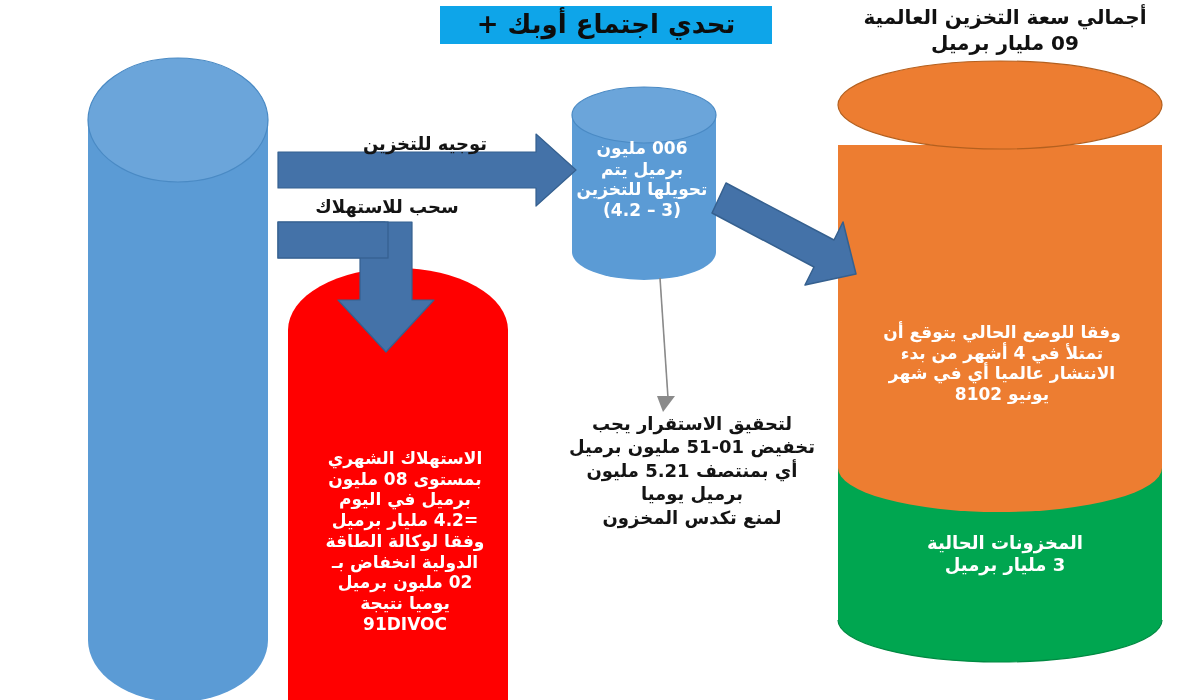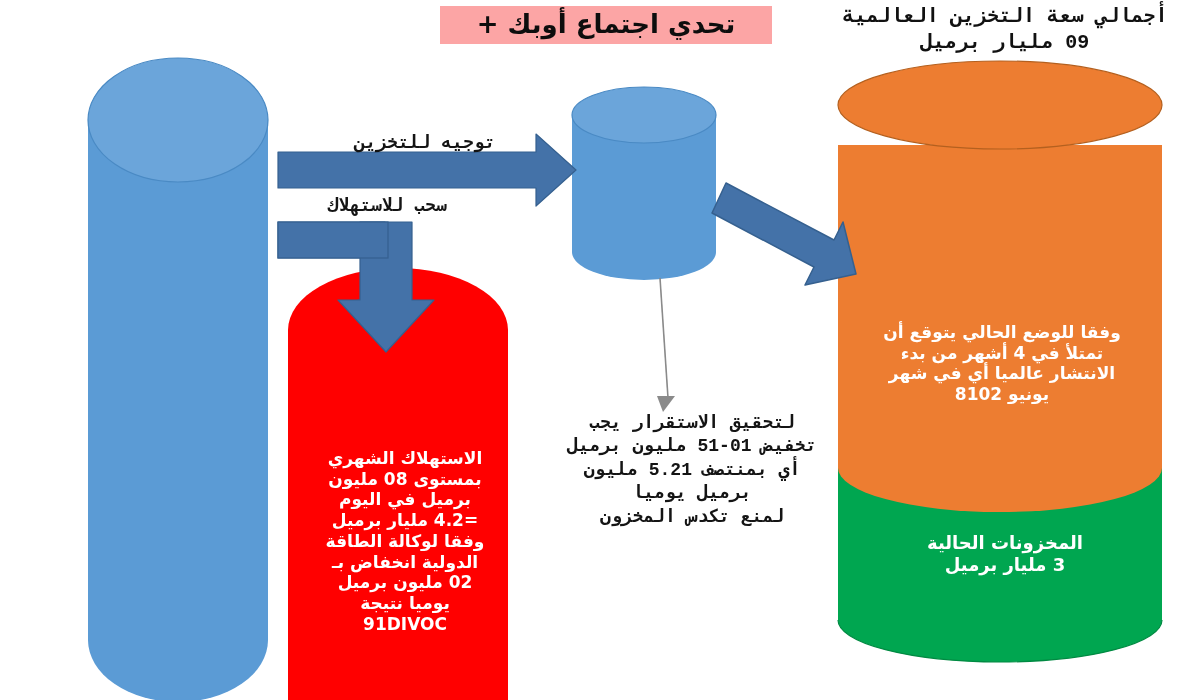--- a/index.html
+++ b/index.html
@@ -14,41 +14,41 @@
   #stage{position:absolute;left:0;top:0;width:1200px;height:700px;}
   #svg-layer{position:absolute;left:0;top:0;width:1200px;height:700px;}
 
   .txt{position:absolute;direction:rtl;unicode-bidi:bidi-override;text-align:center;
        line-height:1.22;white-space:pre-line;}
 
   
   #title{
     left:440px;top:6px;width:320px;
     font-size:26px;font-weight:bold;color:#0d0d0d;
-    background:#fca5a5;padding:3px 6px;
+    background:#0ea5e9;padding:3px 6px;
     font-family:"DejaVu Sans","Liberation Sans",sans-serif;
   }
   
   #cap-right{
     left:820px;top:4px;width:370px;
     font-size:20px;font-weight:bold;color:#111111;line-height:1.3;
   }
 
   
   .on-shape{color:#ffffff;font-weight:bold;}
 
   #prod-text{left:78px;top:288px;width:200px;font-size:17px;}
   #store-text{left:568px;top:138px;width:148px;font-size:17px;color:#ffffff;font-weight:bold;}
   #cons-text{left:300px;top:448px;width:210px;font-size:17px;}
   #empty-text{left:852px;top:232px;width:300px;font-size:18px;}
   #forecast-text{left:852px;top:322px;width:300px;font-size:17px;}
   #current-text{left:880px;top:532px;width:250px;font-size:18px;}
 
   
-  .anno{color:#141414;font-weight:bold;font-family:Liberation Mono, monospace;}
+  .anno{color:#141414;font-weight:bold;}
   #lab-direct{left:300px;top:133px;width:250px;font-size:18px;text-align:center;}
   #lab-withdraw{left:262px;top:196px;width:250px;font-size:18px;text-align:center;}
   #note-center{left:558px;top:412px;width:268px;font-size:18px;line-height:1.3;}
 </style>
 </head>
 <body>
 
 <div id="stage">
 
   <svg id="svg-layer" viewBox="0 0 1200 700">
@@ -108,20 +108,24 @@
       <path d="M663,412 L657,396 L675,396 Z" fill="#8a8a8a"></path>
     </g>
   </svg>
 
   <div class="txt" id="title">تحدي اجتماع أوبك +</div>
 
   <div class="txt anno" id="cap-right">أجمالي سعة التخزين العالمية
 90 مليار برميل</div>
 
 
+  <div class="txt" id="store-text">600 مليون
+برميل يتم
+تحويلها للتخزين
+(3 – 2.4)</div>
 
   <div class="txt on-shape" id="cons-text">الاستهلاك الشهري
 بمستوى 80  مليون
 برميل في اليوم
 =2.4 مليار برميل
 وفقا لوكالة الطاقة
 الدولية انخفاض بـ
 20 مليون برميل
 يوميا نتيجة
 COVID19</div>

